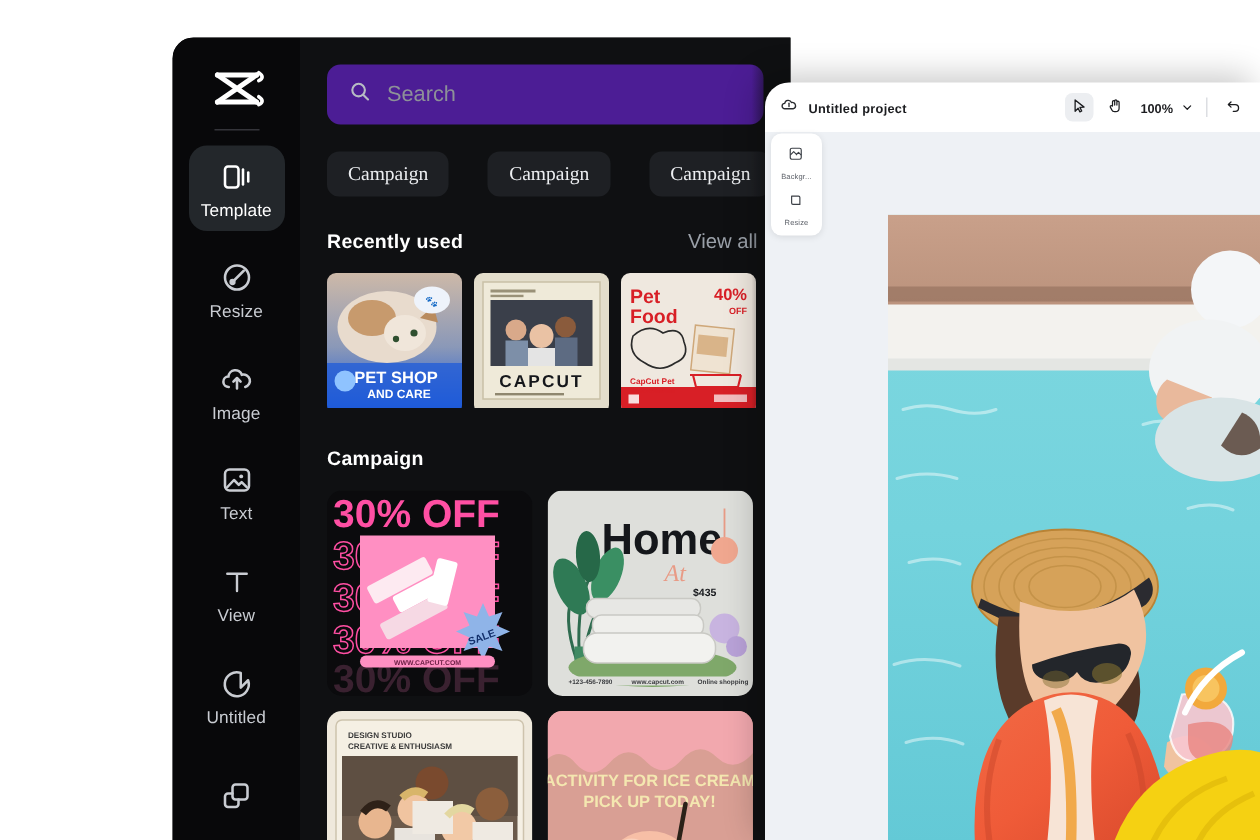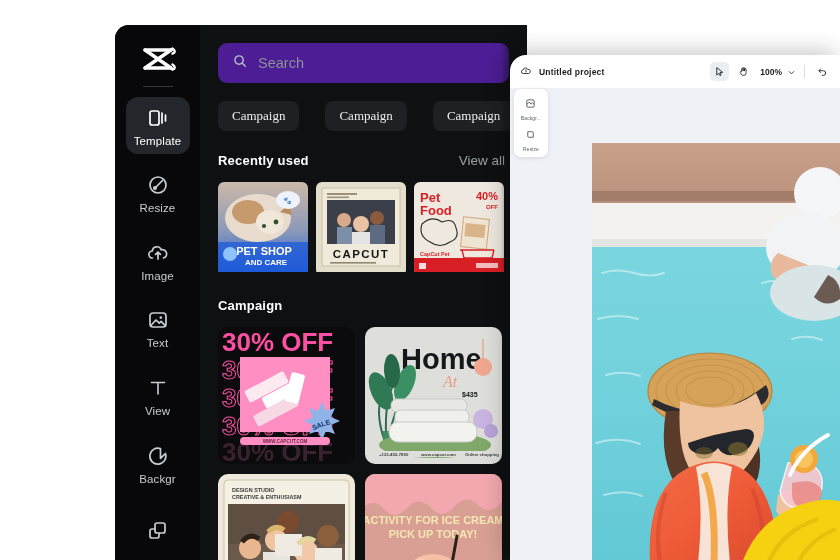--- a/index.html
+++ b/index.html
@@ -175,21 +175,21 @@
         </span>
         <span class="lb">View</span>
       </div>
 
       <div class="rail-item">
         <span class="ic">
           <svg width="24" height="24" viewBox="0 0 24 24" fill="none" stroke="currentColor" stroke-width="1.7">
             <path d="M14.5 4.6 A8 8 0 1 0 19.4 9.5 l-4.9 4.9 z" stroke-linejoin="round"></path>
           </svg>
         </span>
-        <span class="lb">Backgr</span>
+        <span class="lb">Untitled</span>
       </div>
 
       <div class="rail-item" style="margin-bottom:0;">
         <span class="ic">
           <svg width="24" height="24" viewBox="0 0 24 24" fill="none" stroke="currentColor" stroke-width="1.7">
             <rect x="9" y="4" width="10" height="10" rx="2"></rect>
             <path d="M9 10 H6 a2 2 0 0 0 -2 2 v5 a2 2 0 0 0 2 2 h5 a2 2 0 0 0 2 -2 v-3" stroke-linecap="round"></path>
           </svg>
         </span>
       </div>

